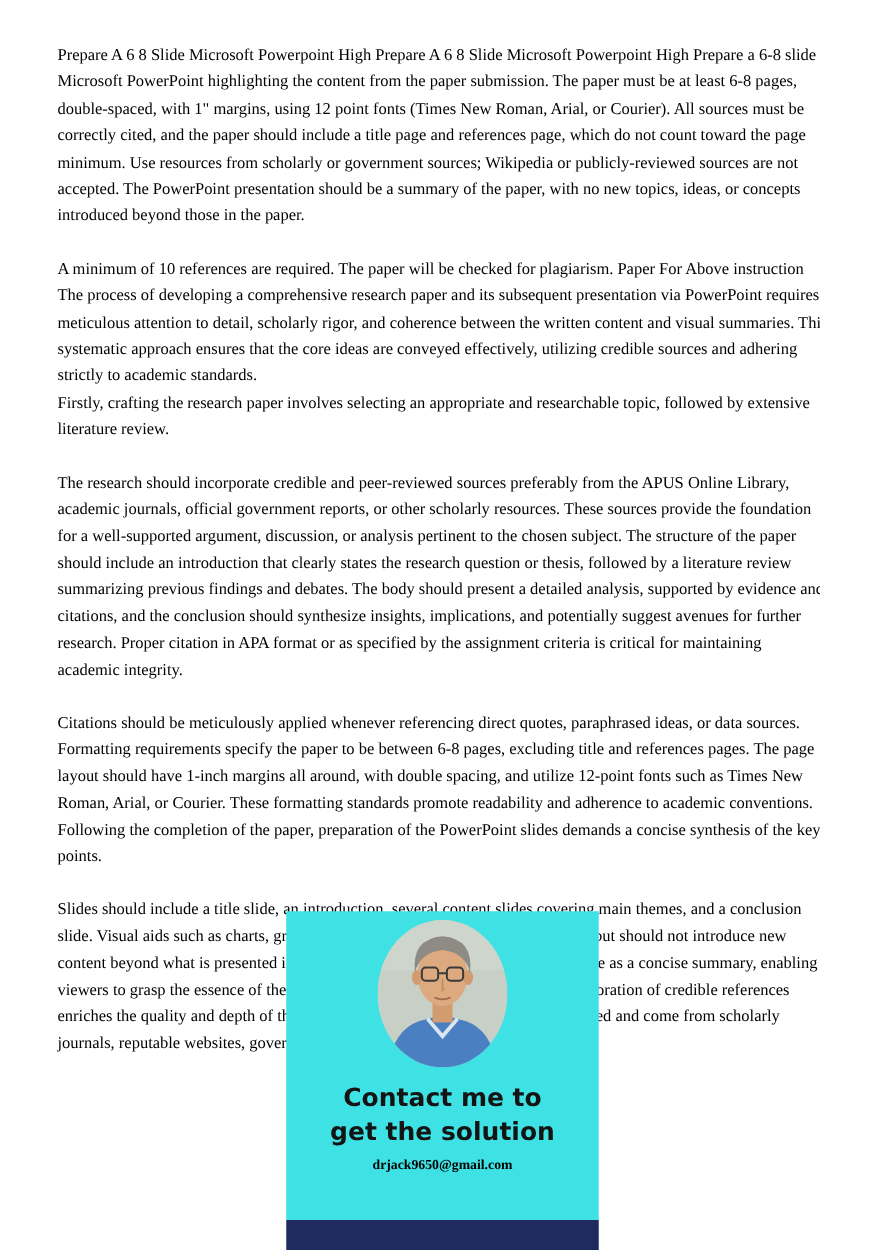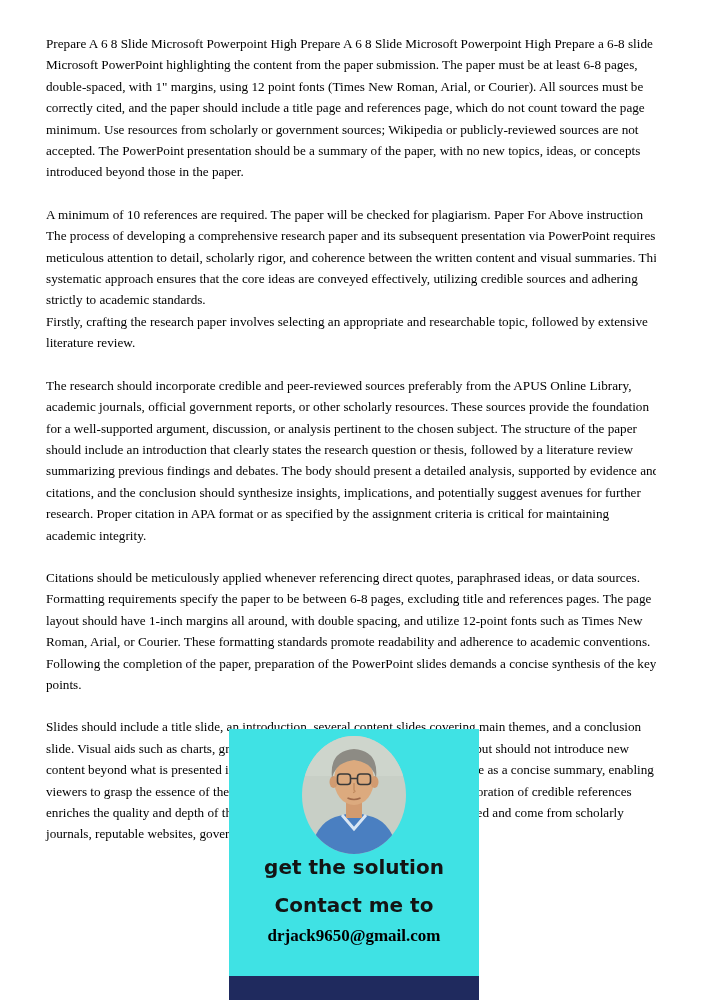--- a/index.html
+++ b/index.html
@@ -47,21 +47,21 @@
     font-family: "DejaVu Sans", sans-serif;
     font-weight: 700;
     font-size: 20px;
     line-height: 27px;
     color: #141414;
   }
   .contact-line.first { margin-top: 11px; }
   .contact-email {
     font-family: "Liberation Serif", serif;
     font-weight: 700;
-    font-size: 17px;
+    font-size: 11px;
     color: #000000;
     margin-top: 7px;
   }
   .bottom-bar {
     position: absolute;
     left: 229px; top: 976px;
     width: 250px; height: 24px;
     background: #1f2a5e;
   }
 </style>
@@ -98,20 +98,20 @@
           <ellipse cx="72.5" cy="46" rx="4" ry="6" fill="#d29b70"></ellipse>
           <path d="M30 42 Q27 15 52 13 Q77 15 74 42 Q70 26 52 24 Q34 26 30 42 Z" fill="#8d8b84"></path>
           <rect x="35.5" y="38" width="13" height="10.5" rx="3" fill="none" stroke="#3a3a3a" stroke-width="1.6"></rect>
           <rect x="55.5" y="38" width="13" height="10.5" rx="3" fill="none" stroke="#3a3a3a" stroke-width="1.6"></rect>
           <line x1="48.5" y1="42.5" x2="55.5" y2="42.5" stroke="#3a3a3a" stroke-width="1.6"></line>
           <path d="M52 47 L52 54 Q54.5 56 51 56.5" fill="none" stroke="#c08a5e" stroke-width="1.3"></path>
           <path d="M45.5 62 Q52 65 58.5 62" fill="none" stroke="#a06a4a" stroke-width="1.5"></path>
         </g>
       </svg>
     </div>
+    <div class="contact-line first">Contact me to</div>
     <div class="contact-line">get the solution</div>
-    <div class="contact-line first">Contact me to</div>
     <div class="contact-email">drjack9650@gmail.com</div>
   </div>
 
   <div class="bottom-bar"></div>
 
 </div>
 
 </body></html>

